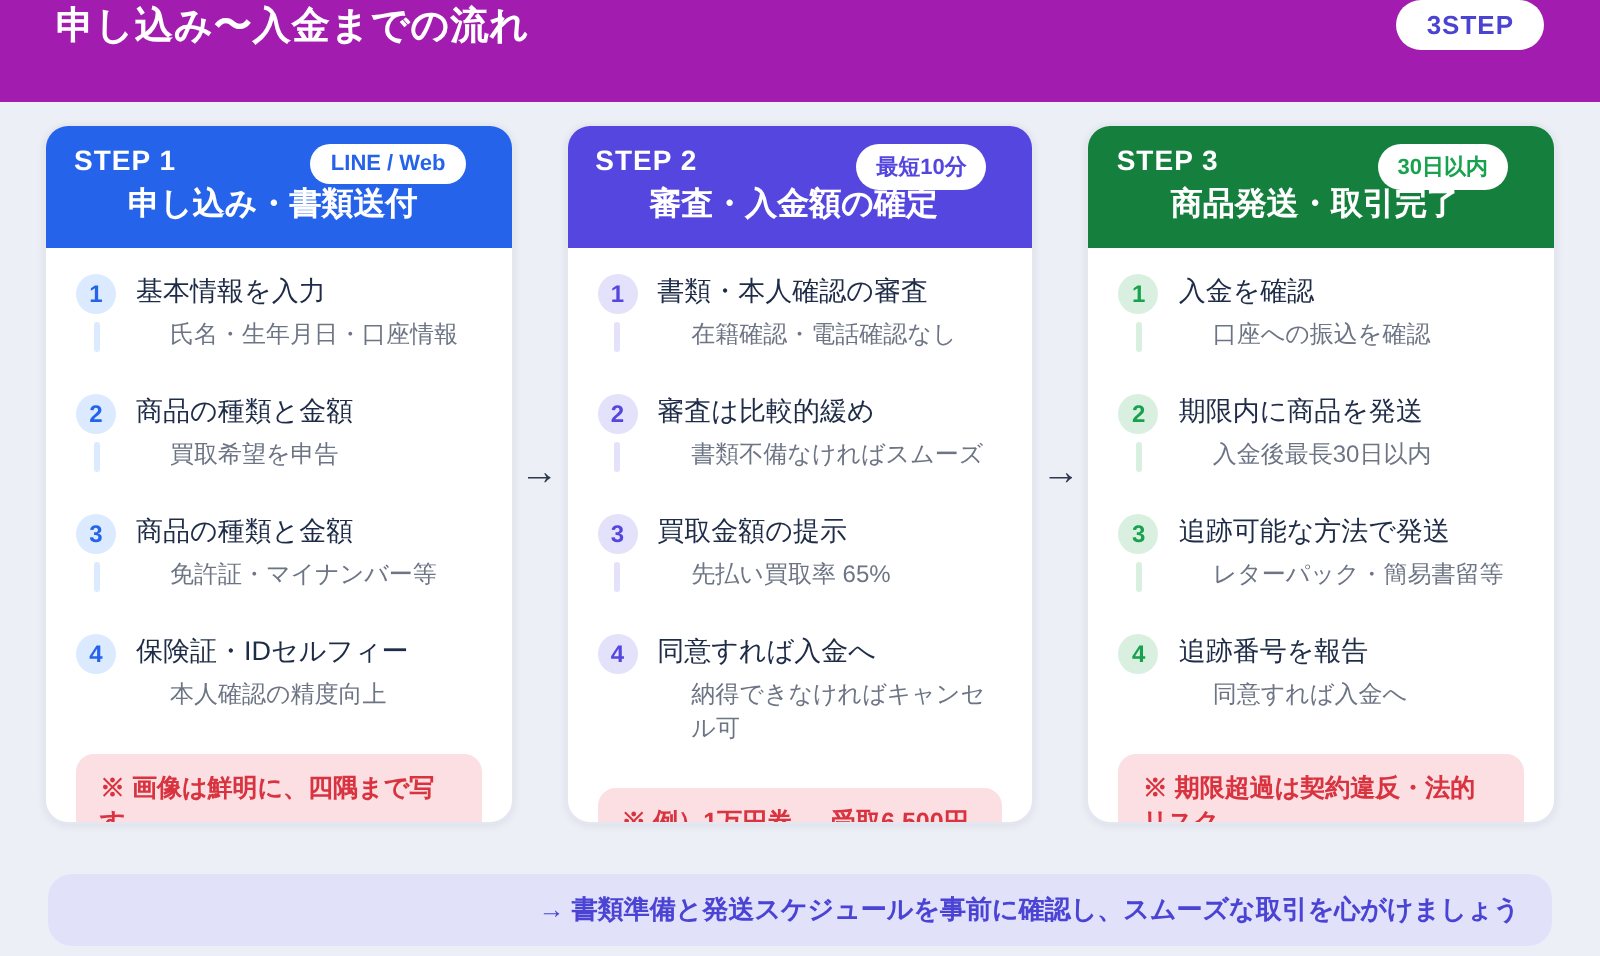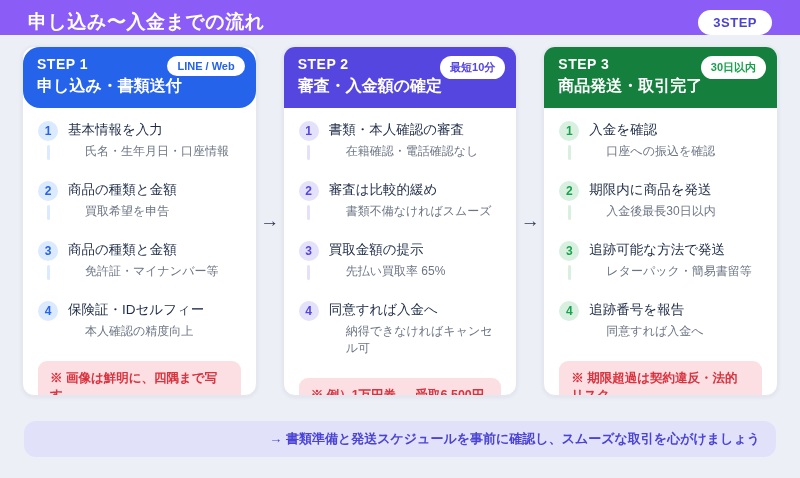--- a/index.html
+++ b/index.html
@@ -5,22 +5,22 @@
   * { box-sizing: border-box; }
   html,body { margin:0; padding:0; }
   body {
     width:800px; height:478px;
     background:#edeff6;
     font-family:"Liberation Sans", sans-serif;
     overflow:hidden;
   }
   
   .topbar {
-    height:35px; background:#8b5cf6;
-    display:flex; align-items:flex-end; justify-content:space-between;
+    height:51px; background:#a21caf;
+    display:flex; align-items:flex-start; justify-content:space-between;
     padding:0 28px;
   }
   .topbar-title {
     color:#ffffff; font-size:19px; font-weight:bold; letter-spacing:.5px;
   }
   .topbar-badge {
     background:#ffffff; color:#4b44d3;
     font-weight:bold; font-size:13px;
     padding:5px 15px; border-radius:999px; letter-spacing:.5px;
   }
@@ -34,23 +34,23 @@
     background:#ffffff; border:1px solid #e4e7f0; border-radius:12px;
     box-shadow:0 1px 4px rgba(30,40,90,.08);
     display:flex; flex-direction:column; overflow:hidden;
   }
   .arrow-col {
     width:26px; display:flex; align-items:center; justify-content:center;
     color:#2e3950; font-size:19px; font-weight:bold; flex:none;
   }
   .card-header { position:relative; color:#ffffff; padding:9px 14px 11px 14px; }
   .step-label { font-size:14px; font-weight:bold; letter-spacing:.5px; }
-  .card-title { font-size:16px; font-weight:bold; margin-top:4px; }
+  .card-title { font-size:16px; font-weight:bold; margin-top:4px;margin-left:27px; }
   .header-badge {
-    position:absolute; top:9px; right:11px;
+    position:absolute; top:9px; right:23px;
     background:#ffffff; border-radius:999px;
     font-size:11px; font-weight:bold; padding:4px 10px;
   }
   .card-body {
     flex:1; padding:13px 15px 12px 15px;
     display:flex; flex-direction:column;
   }
   .item { display:flex; gap:10px; margin-bottom:21px; }
   .item-left { width:20px; flex:none; display:flex; flex-direction:column; align-items:center; }
   .num {
@@ -62,21 +62,21 @@
   .item.last .connector { visibility:hidden; }
   .item-title { font-size:13.5px; font-weight:normal; color:#1f2c47; line-height:1.4; }
   .item-desc { font-size:12px; color:#6d7585; margin-top:3px;margin-left:17px; }
   .warning {
     margin-top:auto;
     background:#fbdfe2; color:#d8333f;
     font-weight:bold; font-size:12.5px;
     padding:9px 12px; border-radius:9px;
   }
   
-  .c-blue  .card-header { background:#2563eb;border-radius:17px; }
+  .c-blue  .card-header { background:#2563eb; }
   .c-blue  .header-badge { color:#2563eb; }
   .c-blue  .num { background:#dbeafe; color:#2563eb; }
   .c-blue  .connector { background:#dbeafe; }
   .c-purple .card-header { background:#5546e0; }
   .c-purple .header-badge { color:#5546e0; }
   .c-purple .num { background:#e4e1fb; color:#5546e0; }
   .c-purple .connector { background:#e4e1fb; }
   .c-green .card-header { background:#15803d; }
   .c-green .header-badge { color:#18a24d; }
   .c-green .num { background:#d9f0e1; color:#18a24d; }

